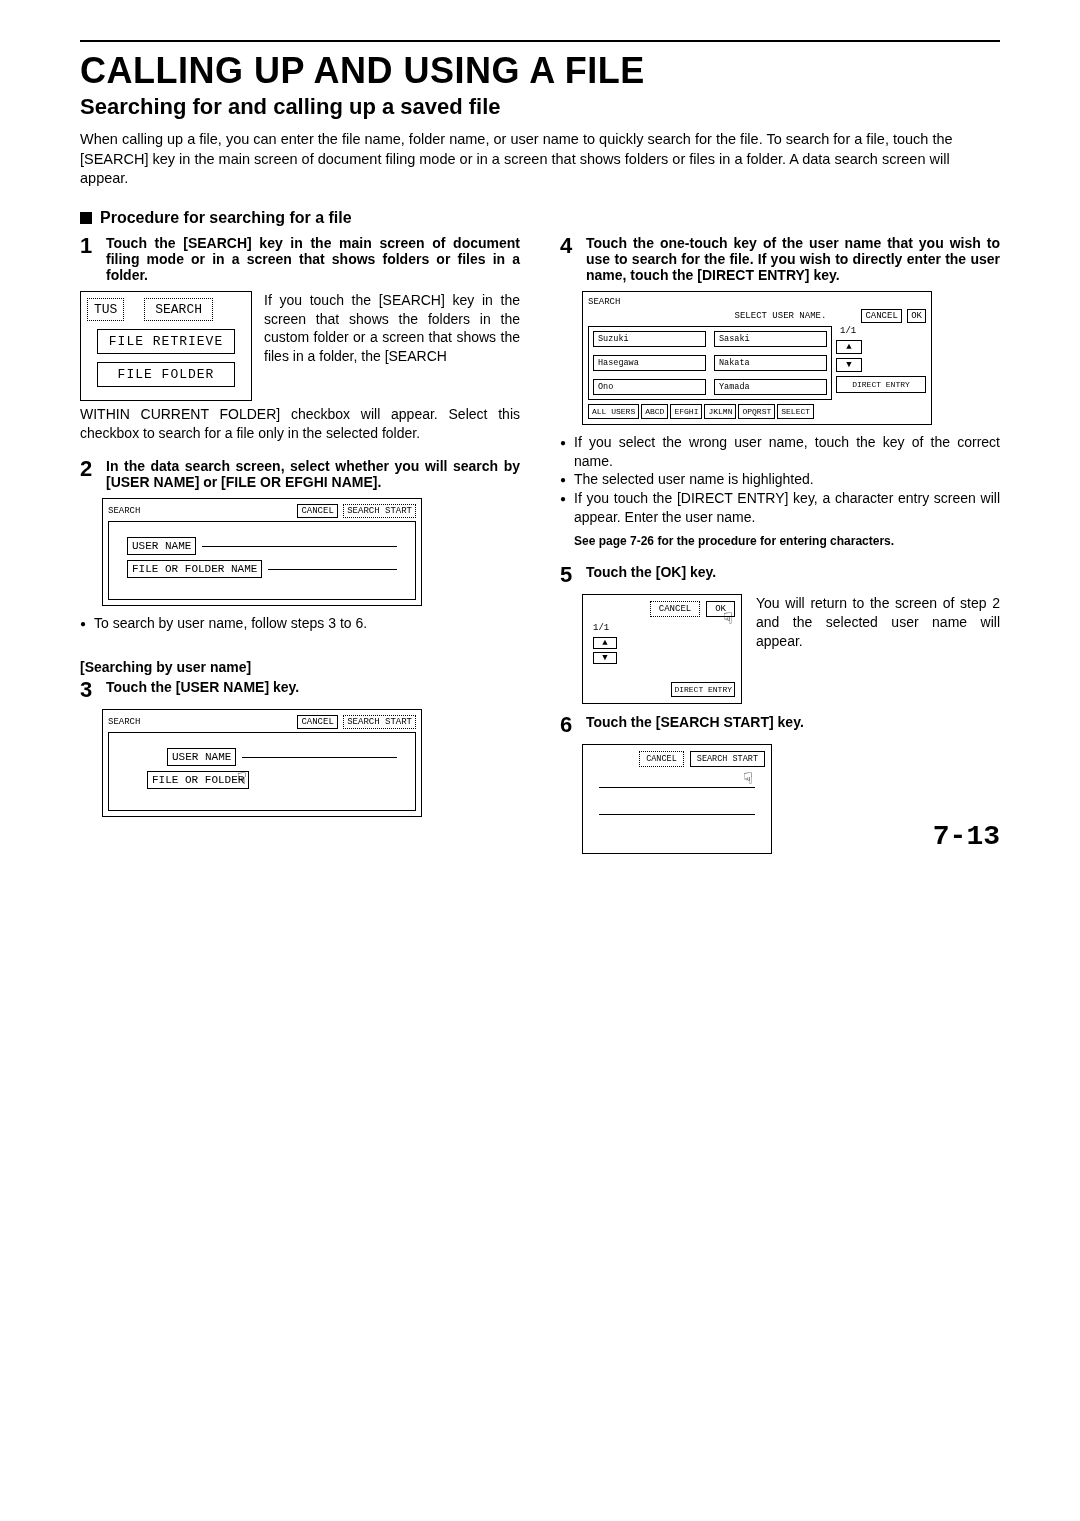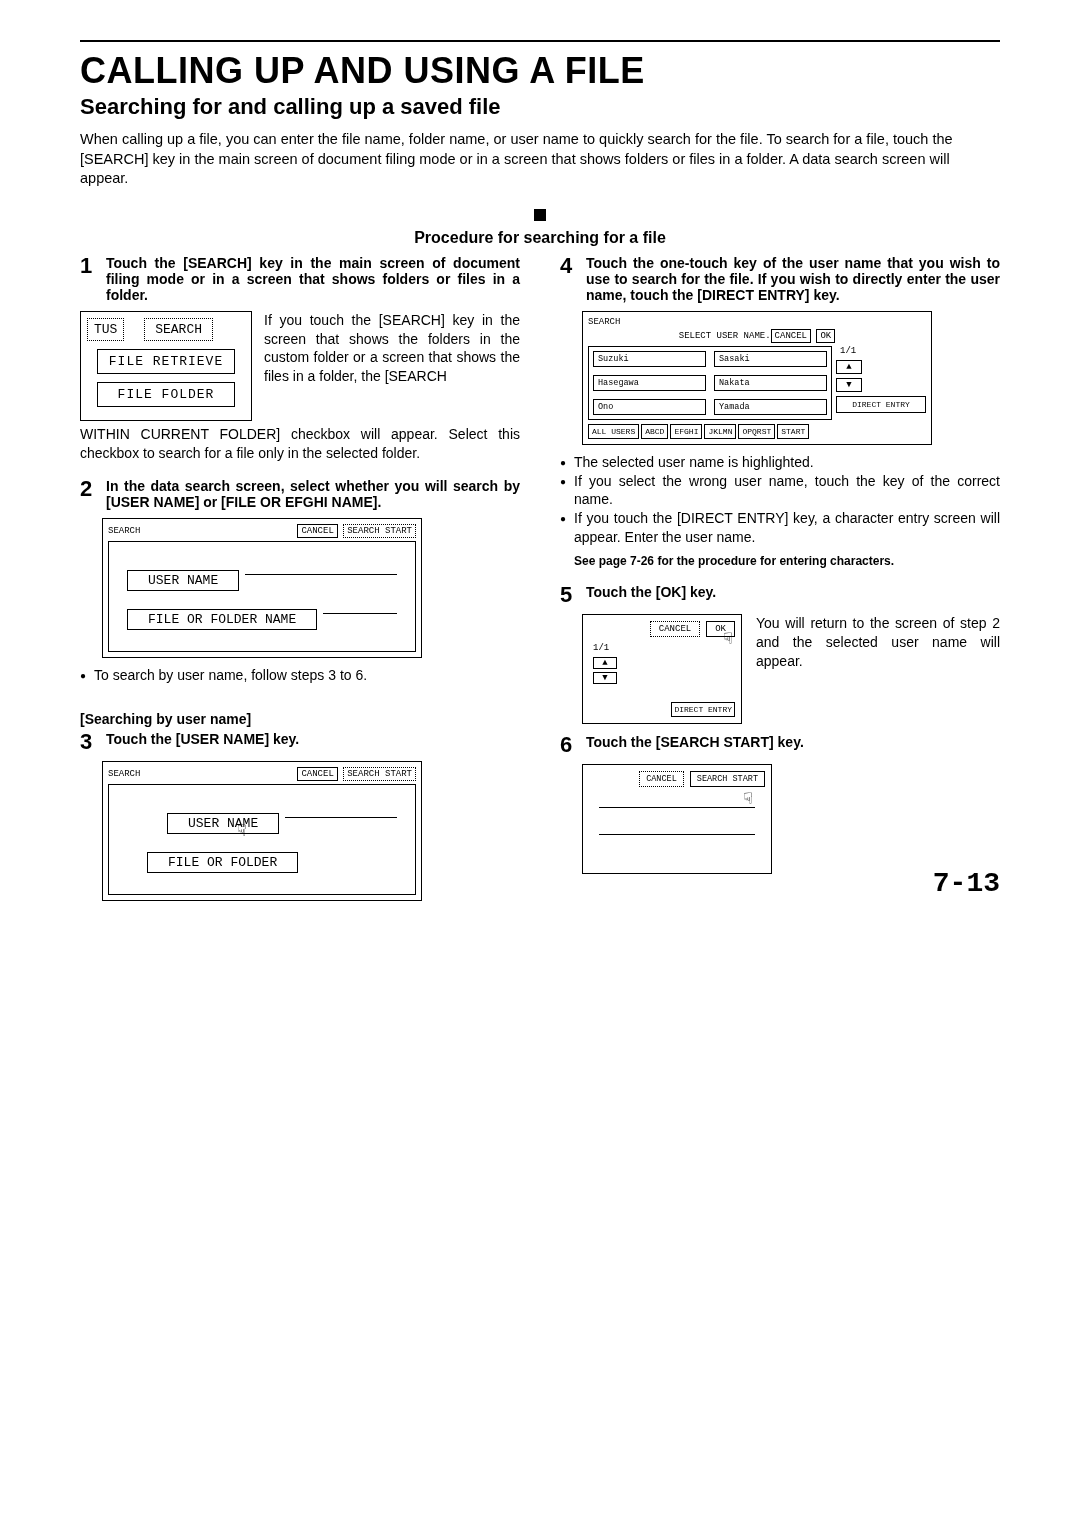--- a/index.html
+++ b/index.html
@@ -9,21 +9,21 @@
     font-size: 13.5px;
     color: #000;
     width: 1080px;
     box-sizing: border-box;
     position: relative;
   }
   .hr-thick { border-top: 2px solid #000; margin: 0 0 8px 0; }
   h1 { font-size: 36px; font-weight: 900; margin: 0 0 2px 0; letter-spacing: 0.5px; }
   h2.subtitle { font-size: 22px; font-weight: bold; margin: 0 0 10px 0; }
   .intro { font-size: 14.5px; line-height: 1.35; margin-bottom: 20px; }
-  .sect-head { font-size: 16px; font-weight: bold; display:flex; align-items:center; gap:8px; margin: 8px 0 8px 0; flex-direction: column;}
+  .sect-head { font-size: 16px; font-weight: bold; display:flex; align-items:center; gap:8px; margin: 8px 0 8px 0;}
   .sect-head .sq { width:12px; height:12px; background:#000; display:inline-block;}
   .columns { display:flex; gap:40px; }
   .col { flex:1; min-width:0; }
   .step { display:flex; gap:6px; margin-bottom:4px;}
   .step-num { font-size:22px; font-weight:bold; line-height:1; width:20px; flex-shrink:0;}
   .step-text { font-weight:bold; font-size:14px; text-align:justify; }
   .body-text { font-size:14px; text-align:justify; line-height:1.35; }
   .bullets { list-style:none; padding-left:0; margin:6px 0; }
   .bullets li { position:relative; padding-left:14px; font-size:14px; line-height:1.35; text-align:justify;}
   .bullets li::before { content:"●"; position:absolute; left:0; font-size:10px; top:3px;}
@@ -36,26 +36,26 @@
   .fig1 { width:172px; height:110px; border:1px solid #000; box-sizing:border-box; padding:6px 6px; font-family:"Courier New",monospace; font-size:13px; position:relative;}
   .fig1 .tus { display:inline-block; border:1px dotted #000; padding:3px 6px; margin-right:12px;}
   .fig1 .search-b { display:inline-block; border:1px dotted #000; padding:3px 10px; position:relative;}
   .fig1 .btn2 { display:block; border:1px solid #000; padding:4px; text-align:center; margin:8px 10px 0 10px; letter-spacing:1px;}
 
   
   .panel { border:1px solid #000; box-sizing:border-box; width:320px; font-family:"Courier New",monospace; font-size:9px; padding:5px; margin:8px 0;}
   .panel-top { display:flex; justify-content:space-between; align-items:center; padding-bottom:3px;}
   .panel-inner { border:1px solid #000; padding:10px 8px 16px 8px;}
   .panel-inner .optrow { display:flex; align-items:center; gap:6px; margin:5px 10px;}
-  .panel-inner .opt-btn { border:1px solid #000; padding:2px 20px; font-size:13px; white-space:nowrap;margin-top:13px;}
+  .panel-inner .opt-btn { border:1px solid #000; padding:2px 4px; font-size:11px; white-space:nowrap;}
   .panel-inner .line { flex:1; border-bottom:1px solid #000;}
 
   
   .panel4 { border:1px solid #000; width:350px; font-family:"Courier New",monospace; font-size:9px; padding:5px; box-sizing:border-box; margin:8px 0;}
-  .panel4-head { display:flex; justify-content:center; align-items:center; margin-bottom:3px;}
+  .panel4-head { display:flex; justify-content:flex-end; align-items:center; margin-bottom:3px;gap:35px;}
   .panel4-body { display:flex; gap:4px;}
   .panel4-users { border:1px solid #000; padding:4px; display:grid; grid-template-columns:1fr 1fr; gap:8px; flex:1;}
   .panel4-users .u { border:1px solid #000; padding:2px 4px; font-size:8.5px;}
   .panel4-side { display:flex; flex-direction:column; gap:4px; width:90px;}
   .panel4-side .pg { font-size:9px; text-align:left; padding-left:4px;}
   .panel4-side .arrow { border:1px solid #000; width:24px; text-align:center; font-size:9px; padding:1px 0;}
   .panel4-side .direct { border:1px solid #000; font-size:8px; padding:3px 2px; text-align:center;}
   .panel4-tabs { display:flex; gap:2px; margin-top:4px;}
   .panel4-tabs .t { border:1px solid #000; font-size:8px; padding:2px 3px;}
 
@@ -203,27 +203,27 @@
           <span class="arrow">▼</span>
           <span class="direct">DIRECT ENTRY</span>
         </div>
       </div>
       <div class="panel4-tabs">
         <span class="t">ALL USERS</span>
         <span class="t">ABCD</span>
         <span class="t">EFGHI</span>
         <span class="t">JKLMN</span>
         <span class="t">OPQRST</span>
-        <span class="t">START</span>
+        <span class="t">SELECT</span>
       </div>
     </div>
 
     <ul class="bullets">
+      <li>If you select the wrong user name, touch the key of the correct name.</li>
       <li>The selected user name is highlighted.</li>
-      <li>If you select the wrong user name, touch the key of the correct name.</li>
       <li>If you touch the [DIRECT ENTRY] key, a character entry screen will appear. Enter the user name.</li>
     </ul>
     <div class="subhead-plain">See page 7-26 for the procedure for entering characters.</div>
 
     <div class="step" style="margin-top:14px">
       <div class="step-num">5</div>
       <div class="step-text">Touch the [OK] key.</div>
     </div>
 
     <div class="fig5-wrap" style="margin-left:22px">

